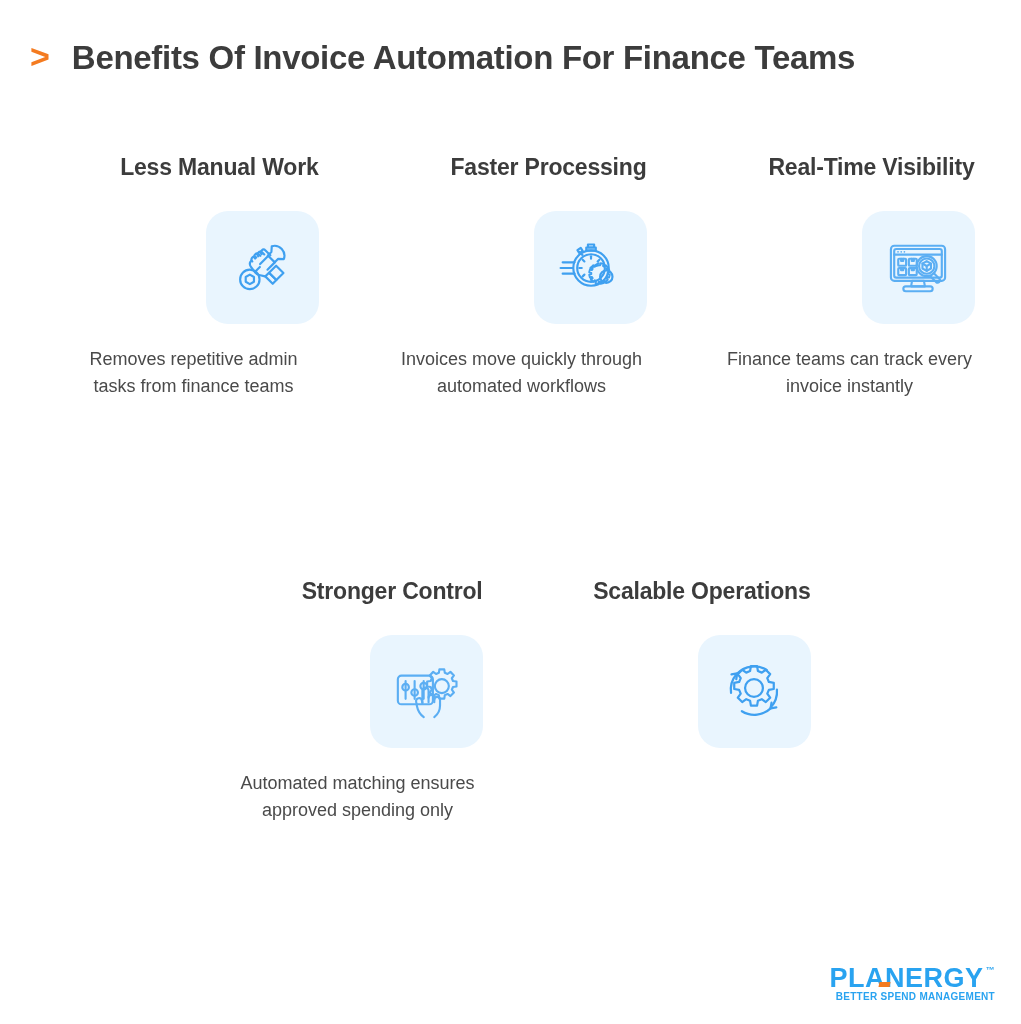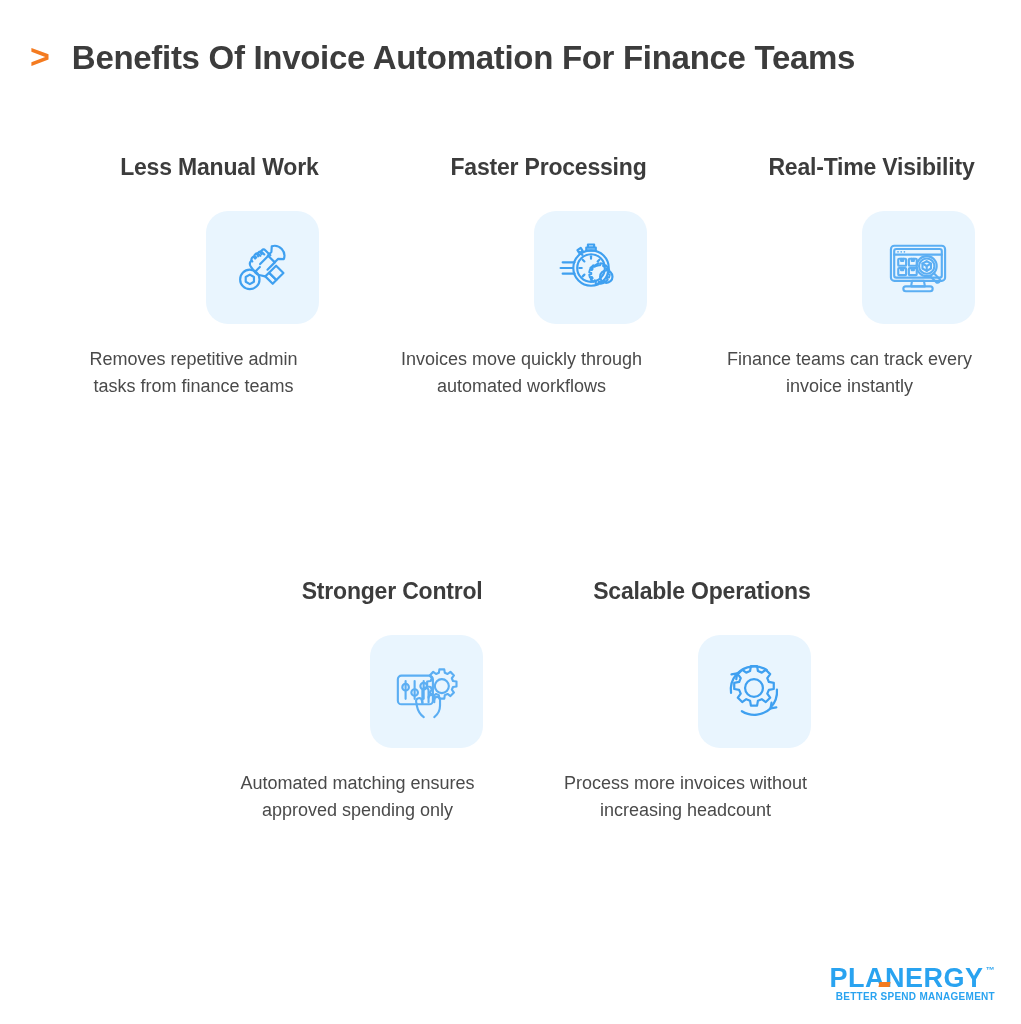--- a/index.html
+++ b/index.html
@@ -292,21 +292,20 @@
 
         <path d="M16.2 15.6 A22.4 22.4 0 0 1 44 12.2"></path>
         <path d="M10.4 33.8 A22.4 22.4 0 0 1 15.5 16.3"></path>
         <path d="M10.8 16.4 l5.4 -0.9 -0.9 5.4"></path>
 
         <path d="M53.6 30.6 a22.4 22.4 0 0 1 -5.8 16.8"></path>
         <path d="M48.2 47.9 A22.4 22.4 0 0 1 20.6 51"></path>
         <path d="M53 47.4 l-5.4 0.9 0.9 -5.4"></path>
       </svg>
     </div>
-    <div class="card-body">Process more invoices without increasing headcount</div>
   </div>
 
 </div>
 
 <div class="logo">
   <div style="position:relative;">
     <span class="logo-word">
       <span>PLANERGY</span>
       <span class="tm">™</span>
     </span>

